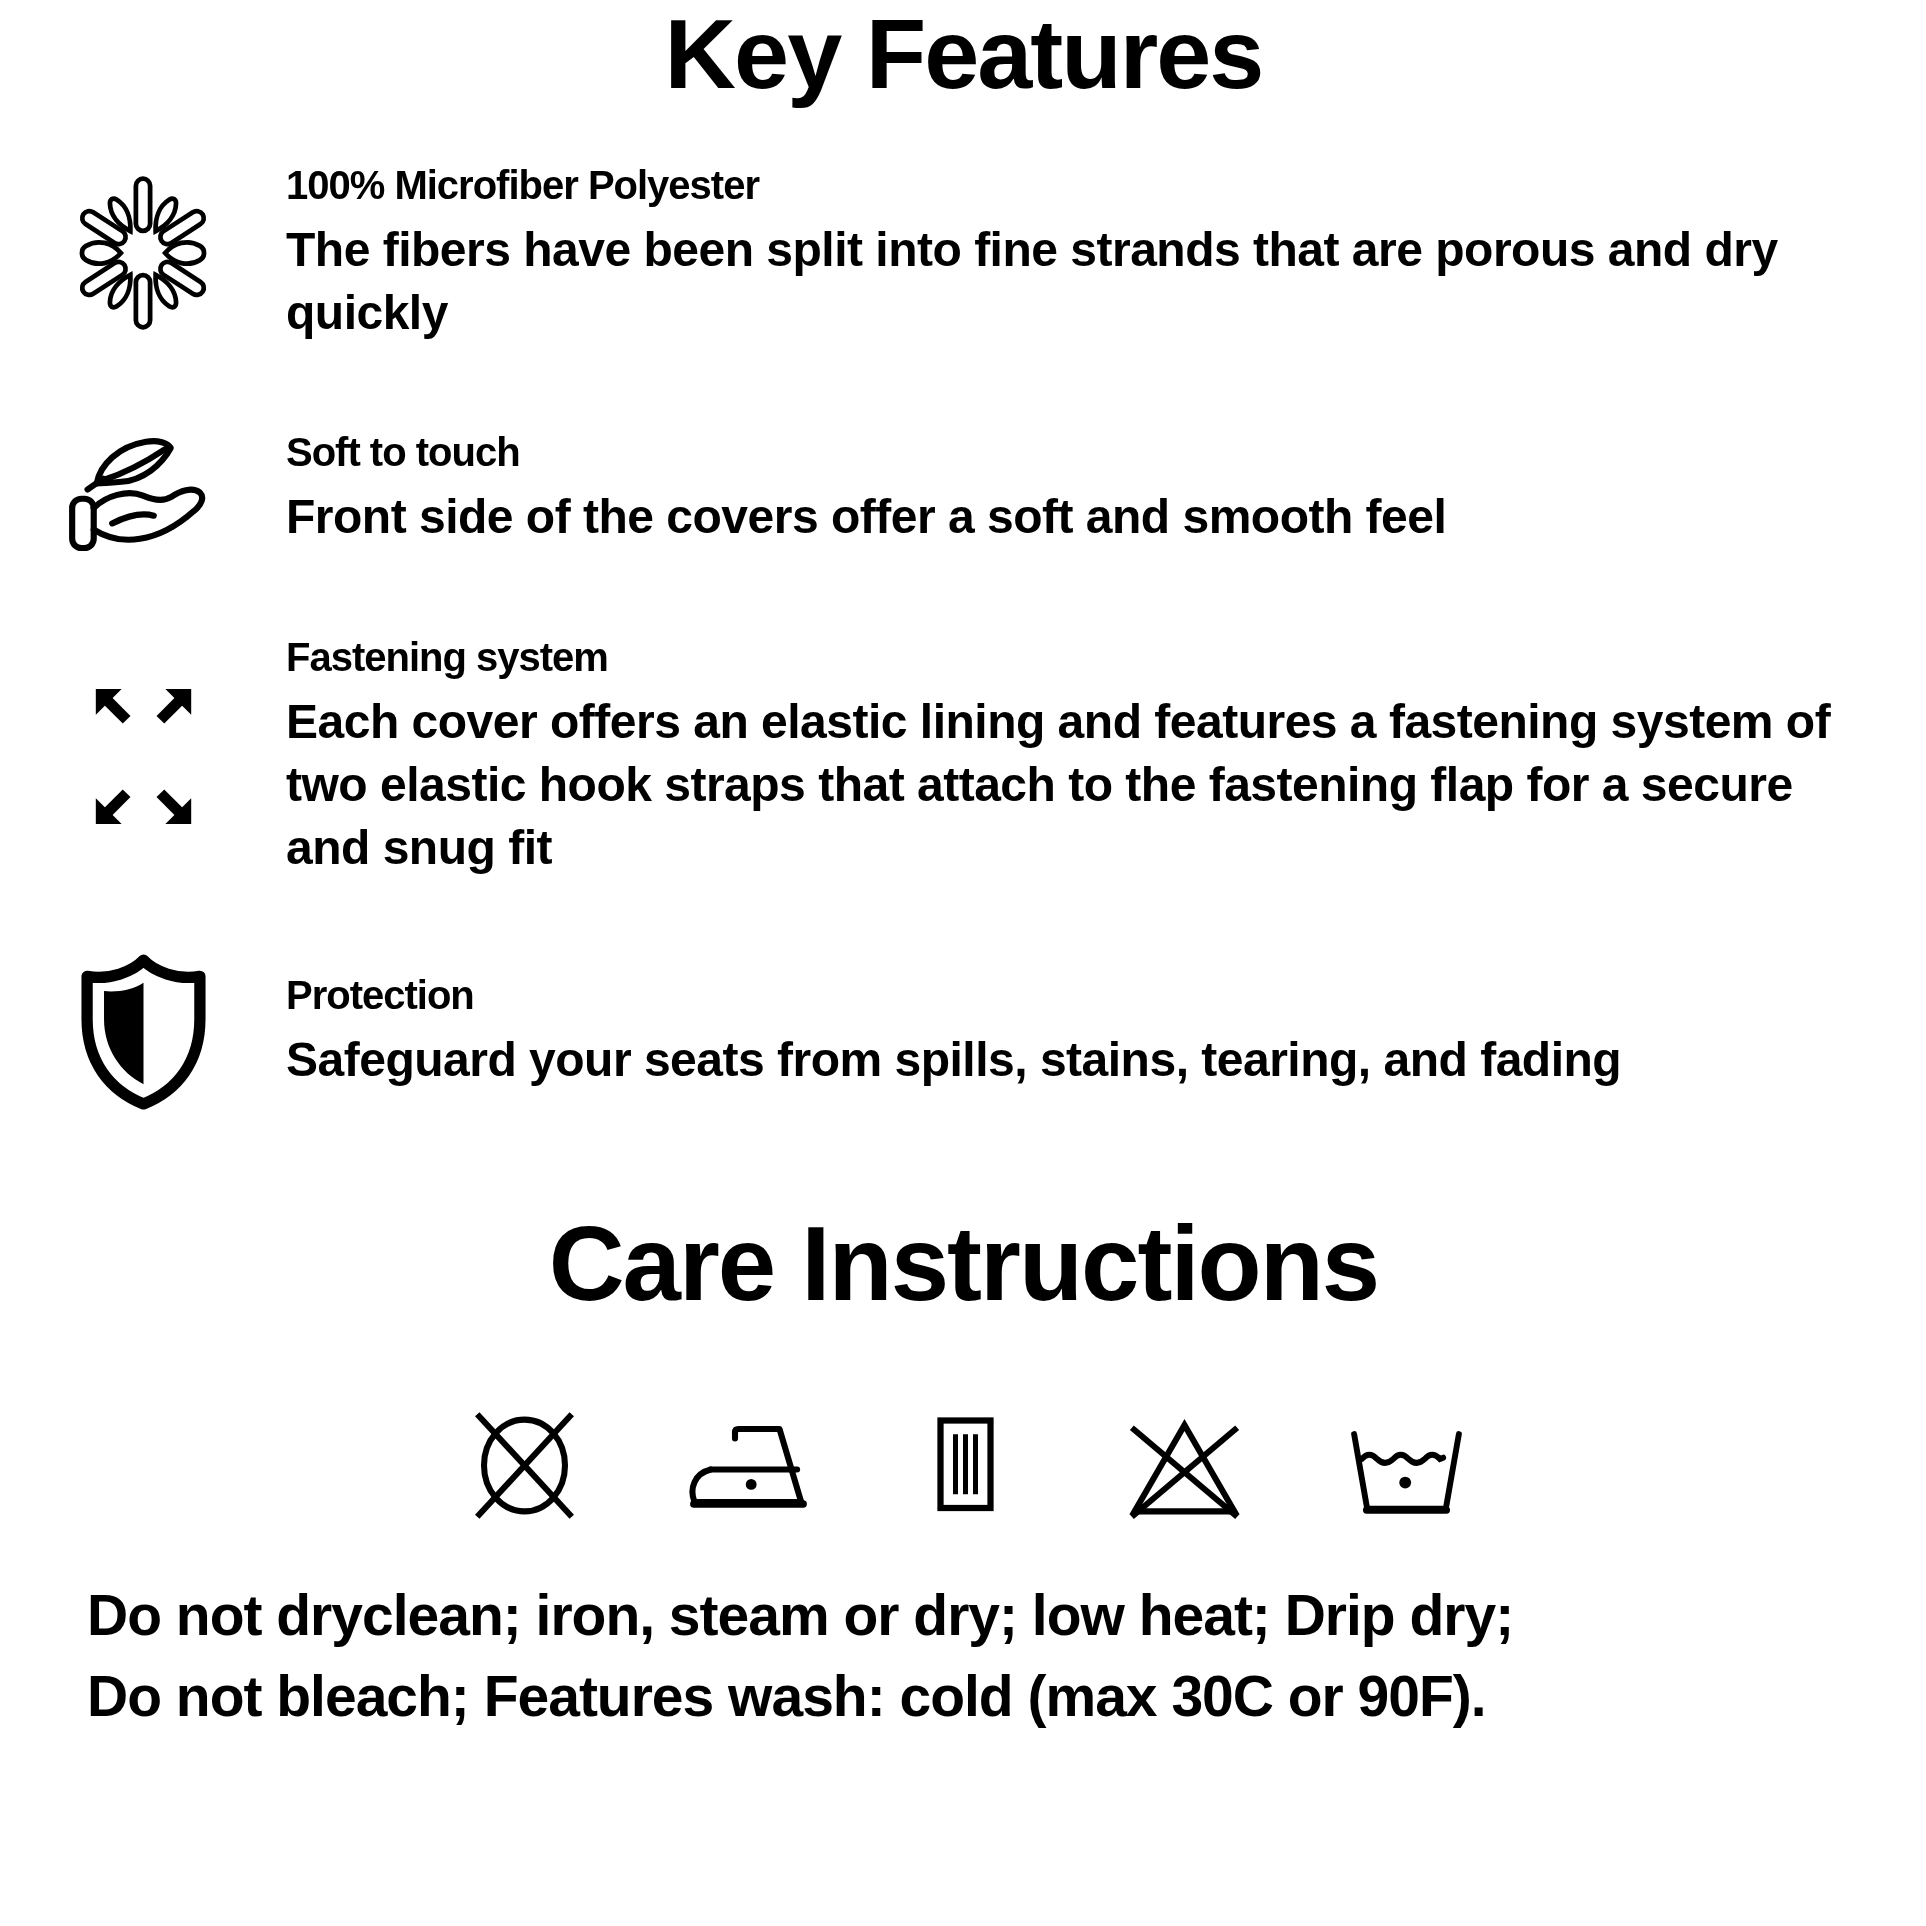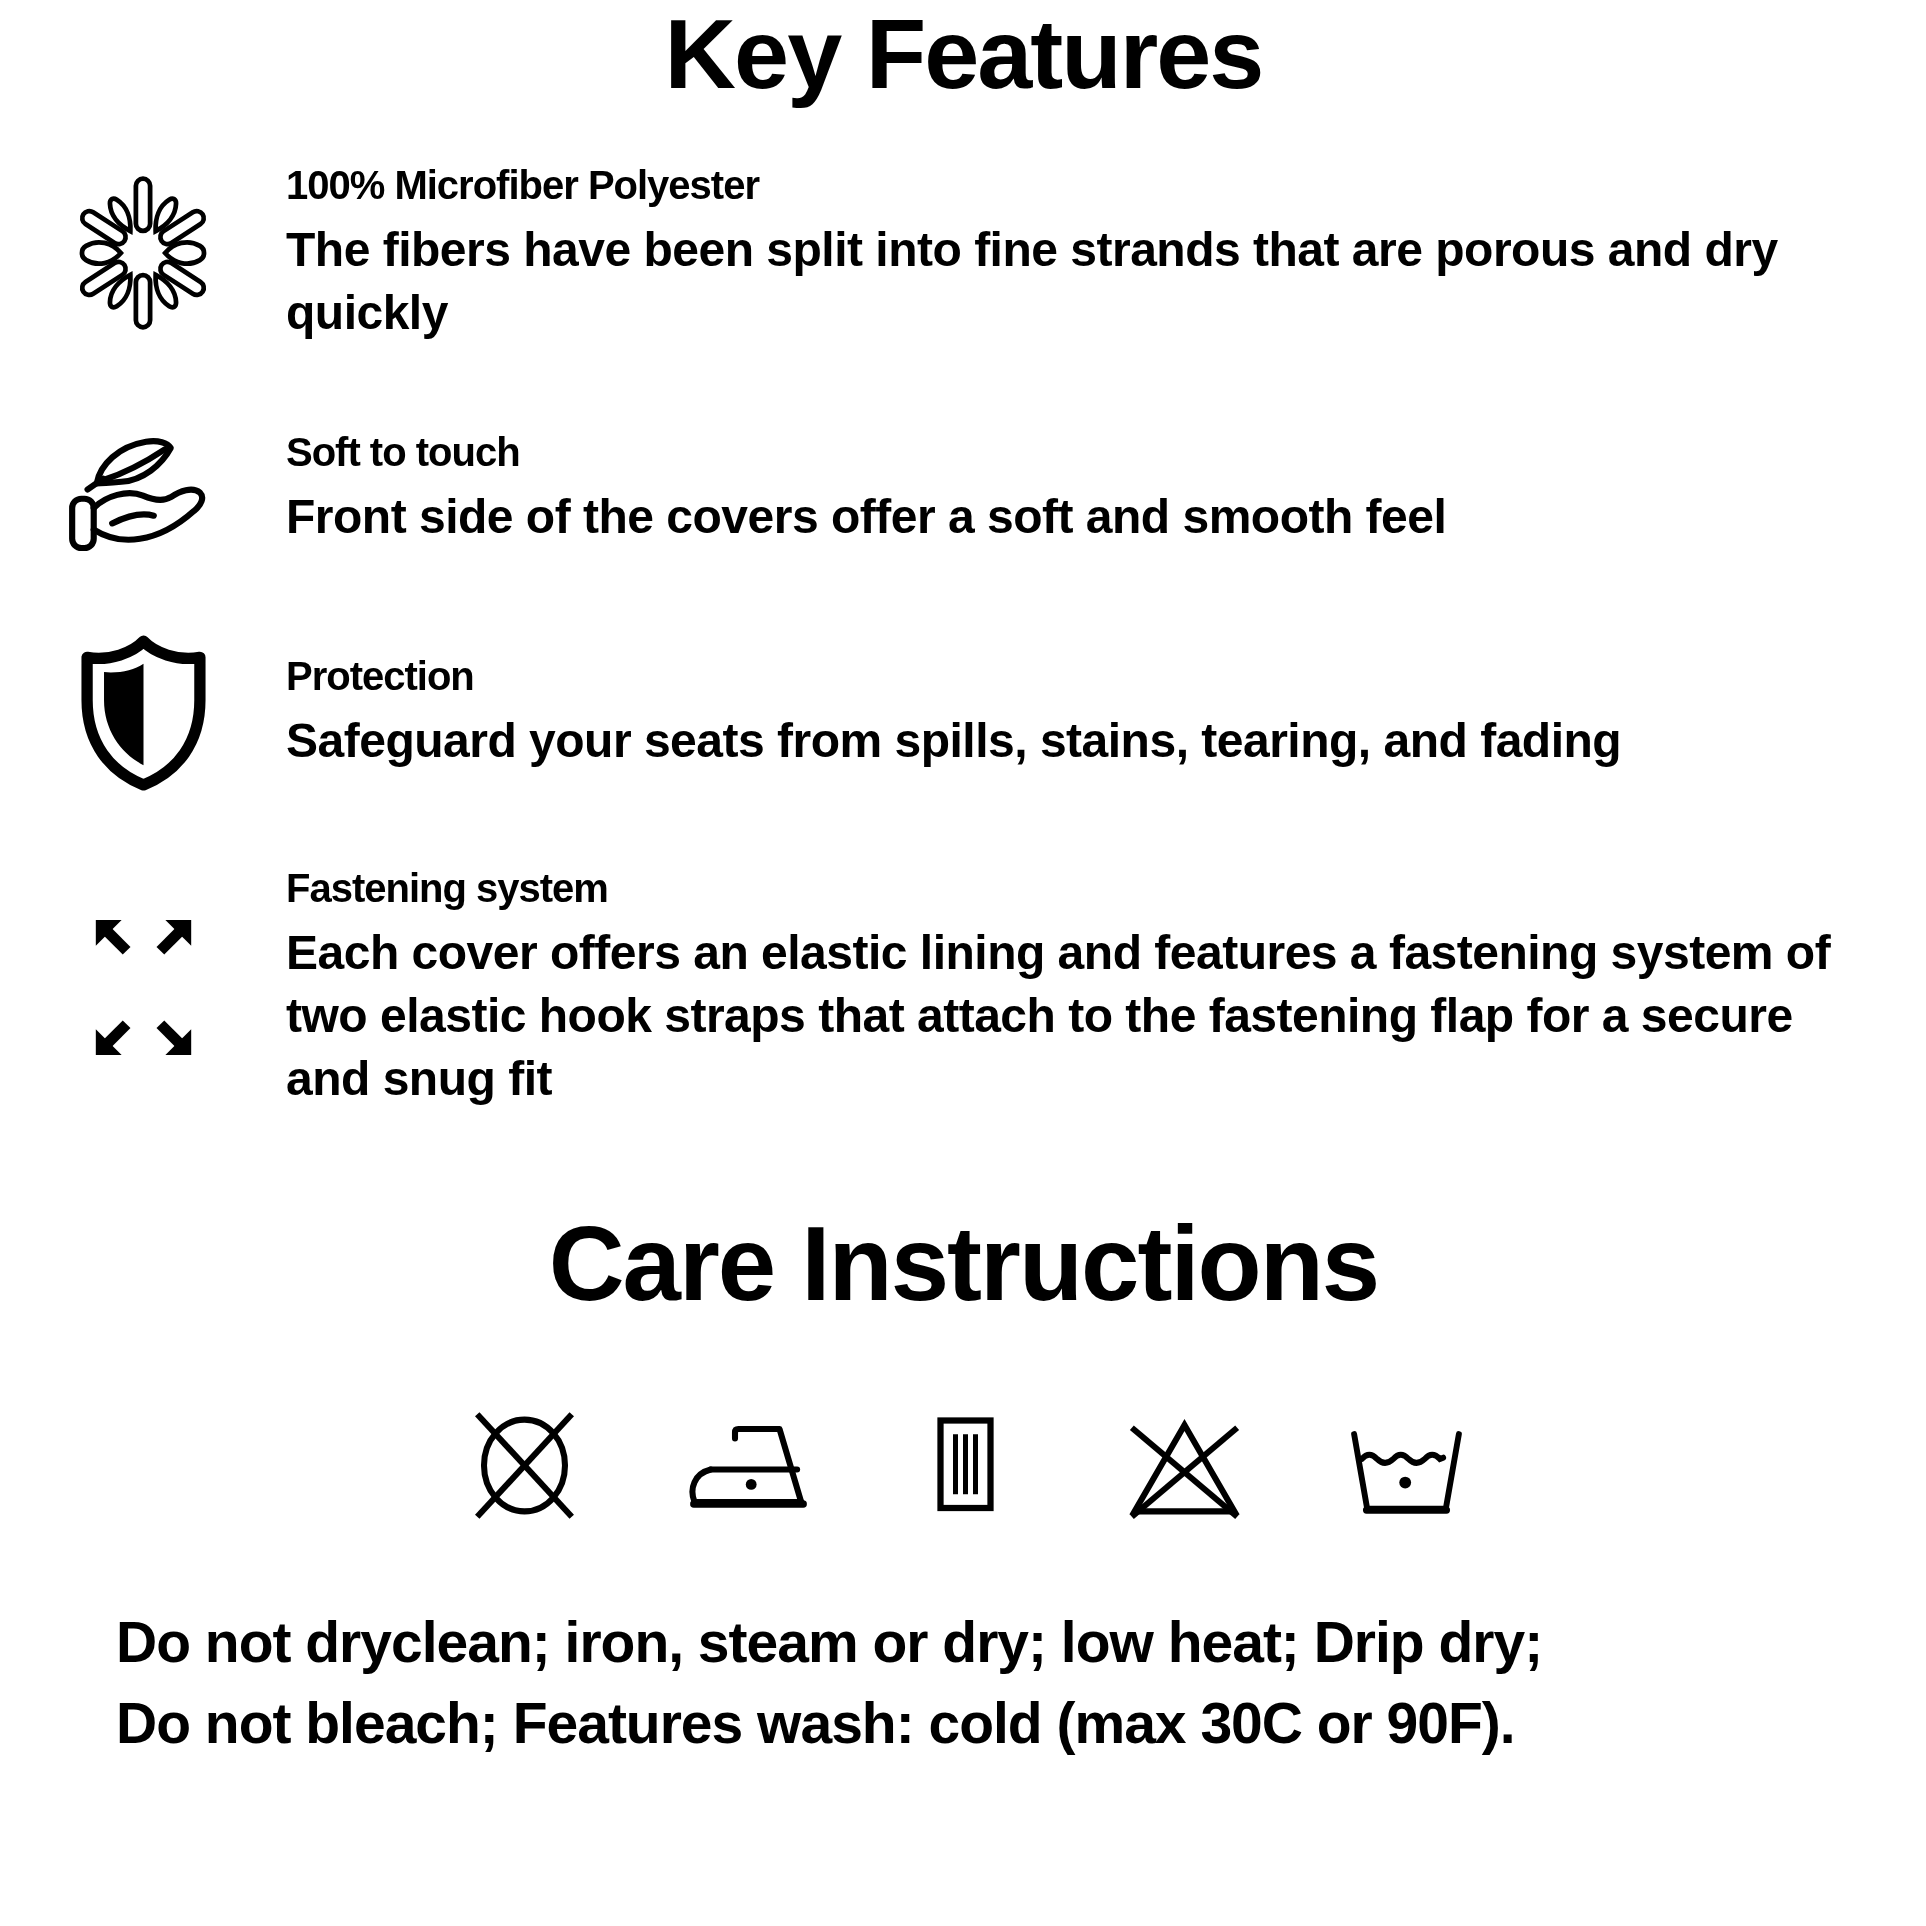--- a/index.html
+++ b/index.html
@@ -66,22 +66,22 @@
   }
   .care-icons {
     margin-top: 77px;
     display: flex;
     justify-content: center;
     align-items: center;
     gap: 87px;
   }
   .care-icon { display: block; }
   .care-text {
-    margin-top: 69px;
-    padding-left: 116px;
+    margin-top: 42px;
+    padding-left: 87px;
     padding-right: 79px;
     font-size: 57px;
     font-weight: 700;
     letter-spacing: -1px;
     line-height: 1.42;
   }
   svg { display: block; }
 </style>
 </head>
 <body>
@@ -146,33 +146,20 @@
         <path d="M24 40 C36 36 52 28 64 20"></path>
         <path d="M14 46 L24 39"></path>
         <rect x="4" y="52" width="14" height="32" rx="6"></rect>
         <path d="M18 58 C26 50 40 46 50 50 C57 53 63 54 68 51 C74 47 82 44 87 48 C90 51 88 56 83 60 C74 68 62 76 48 78 C36 80 26 77 18 72"></path>
         <path d="M30 68 C40 63 50 61 57 63"></path>
       </svg>
     </div>
     <div class="feature-body">
       <h2 class="feature-title">Soft to touch</h2>
       <div class="feature-desc">Front side of the covers offer a soft and smooth feel</div>
-    </div>
-  </div>
-
-  <div class="feature">
-    <div class="feature-icon-box">
-      <svg width="141" height="158" viewBox="0 0 100 112">
-        <path d="M50 5 C42.5 13 26 19.5 10 16.5 L10 47 C10 77 26 97.5 50 107 C74 97.5 90 77 90 47 L90 16.5 C74 19.5 57.5 13 50 5 Z" fill="#ffffff" stroke="#000000" stroke-width="8" stroke-linejoin="round"></path>
-        <path d="M50 21 L50 93 C34 85 22 68 22 47 L22 27 C33 28 43 25.5 50 21 Z" fill="#000000"></path>
-      </svg>
-    </div>
-    <div class="feature-body">
-      <h2 class="feature-title">Protection</h2>
-      <div class="feature-desc">Safeguard your seats from spills, stains, tearing, and fading</div>
     </div>
   </div>
 
   <div class="feature">
     <div class="feature-icon-box">
       <svg width="111" height="149" viewBox="0 0 110 150" fill="#000000" stroke="none">
         <polygon points="7,7 33,7 7,33"></polygon>
         <line x1="15" y1="15" x2="38" y2="38" stroke="#000000" stroke-width="11"></line>
         <polygon points="103,7 77,7 103,33"></polygon>
         <line x1="95" y1="15" x2="72" y2="38" stroke="#000000" stroke-width="11"></line>
@@ -182,20 +169,33 @@
         <line x1="95" y1="135" x2="72" y2="112" stroke="#000000" stroke-width="11"></line>
       </svg>
     </div>
     <div class="feature-body">
       <h2 class="feature-title">Fastening system</h2>
       <div class="feature-desc">Each cover offers an elastic lining and features a fastening system of
  two elastic hook straps that attach to the fastening flap for a secure and snug fit</div>
     </div>
   </div>
 
+  <div class="feature">
+    <div class="feature-icon-box">
+      <svg width="141" height="158" viewBox="0 0 100 112">
+        <path d="M50 5 C42.5 13 26 19.5 10 16.5 L10 47 C10 77 26 97.5 50 107 C74 97.5 90 77 90 47 L90 16.5 C74 19.5 57.5 13 50 5 Z" fill="#ffffff" stroke="#000000" stroke-width="8" stroke-linejoin="round"></path>
+        <path d="M50 21 L50 93 C34 85 22 68 22 47 L22 27 C33 28 43 25.5 50 21 Z" fill="#000000"></path>
+      </svg>
+    </div>
+    <div class="feature-body">
+      <h2 class="feature-title">Protection</h2>
+      <div class="feature-desc">Safeguard your seats from spills, stains, tearing, and fading</div>
+    </div>
+  </div>
+
 </div>
 
 <h1 class="care-title">Care Instructions</h1>
 
 <div class="care-icons">
 
   <span class="care-icon">
     <svg width="139" height="135" viewBox="0 0 100 100" fill="none" stroke="#000000" stroke-width="4.5">
       <ellipse cx="50" cy="50" rx="30" ry="34"></ellipse>
       <line x1="15" y1="12" x2="85" y2="88"></line>

